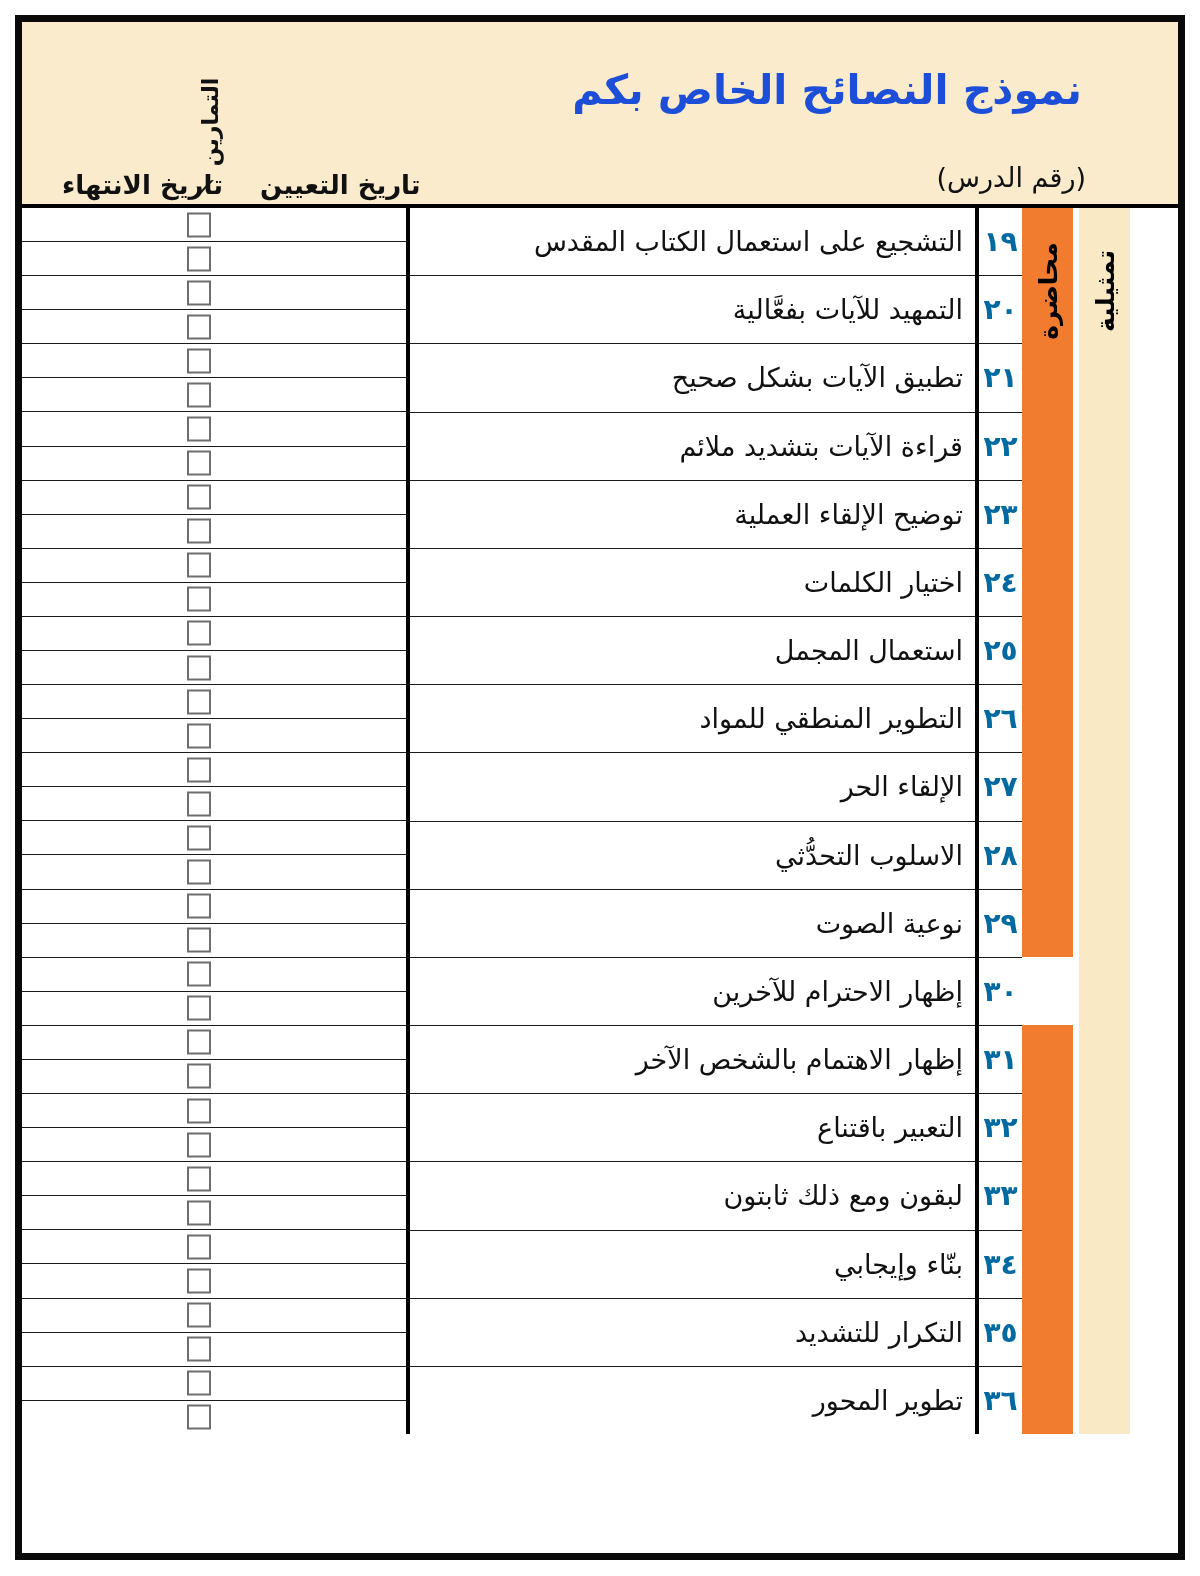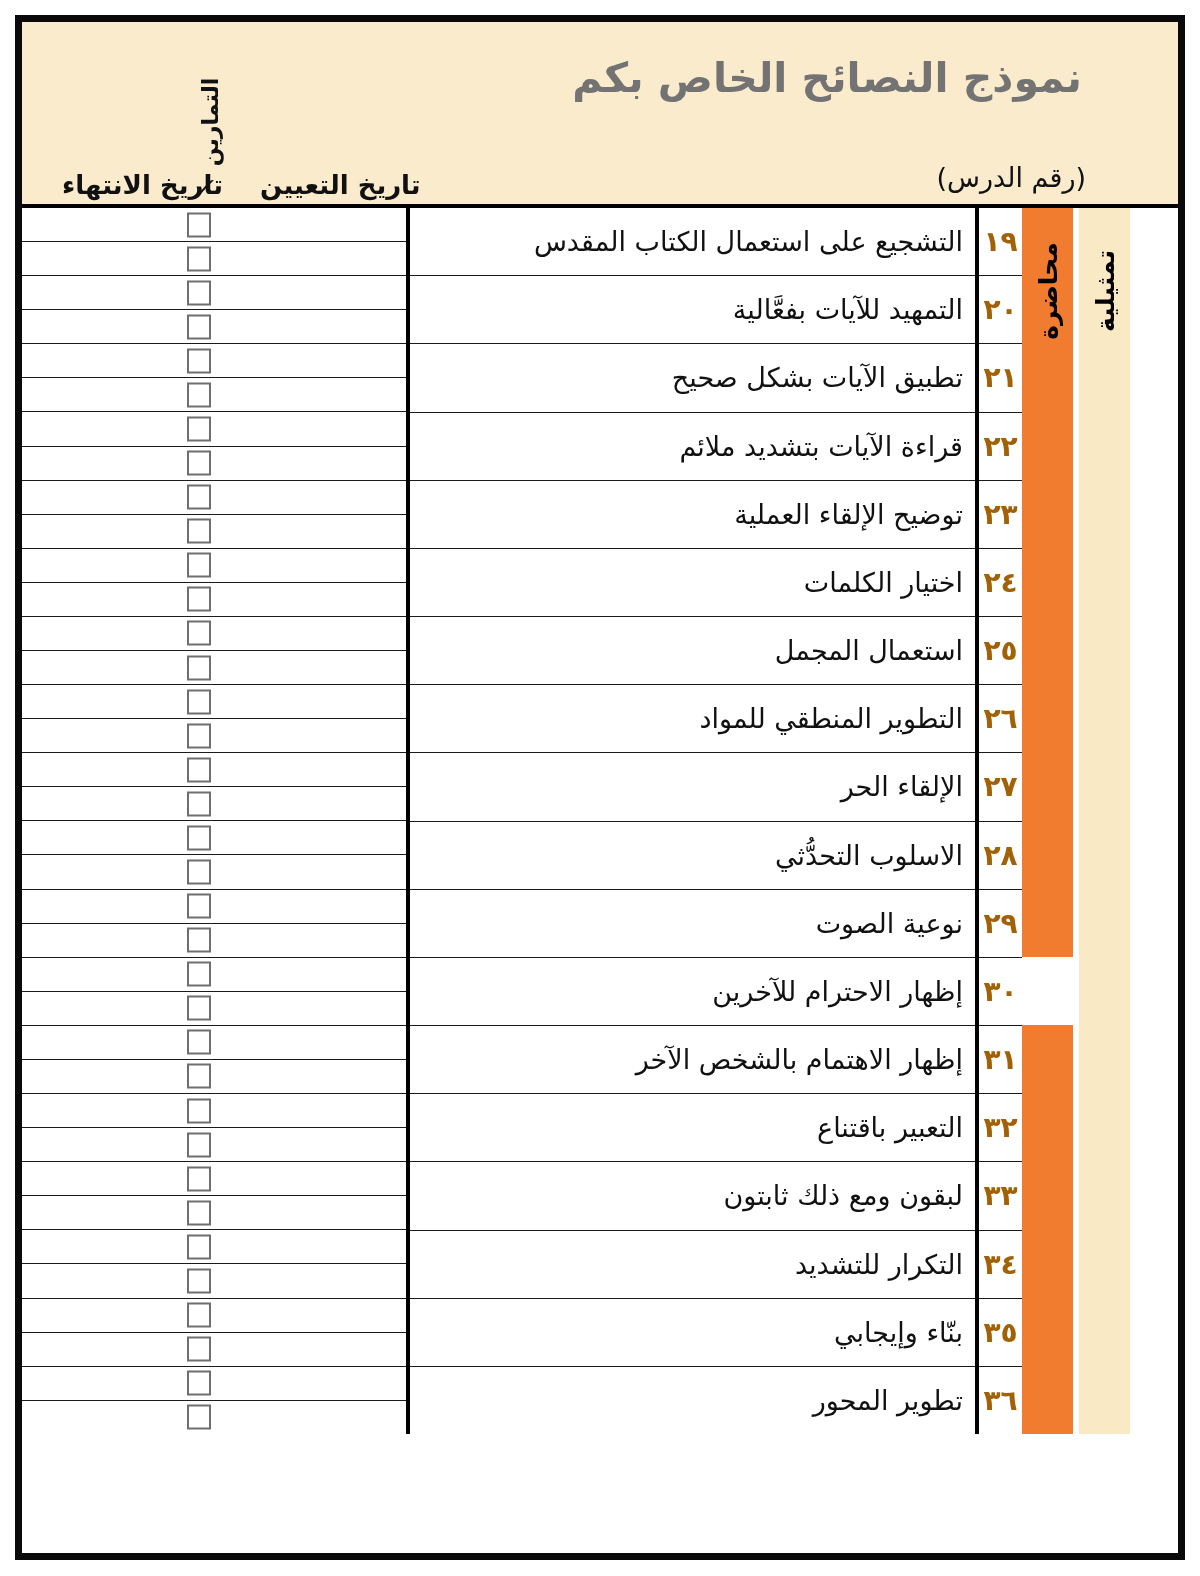--- a/index.html
+++ b/index.html
@@ -5,22 +5,22 @@
   * { margin:0; padding:0; box-sizing:border-box; }
   html,body { width:1200px; height:1576px; background:#ffffff;
               font-family:"DejaVu Sans", sans-serif; }
 
   .page { position:absolute; left:15px; top:15px; width:1170px; height:1545px;
           border:7px solid #0a0a0a; background:#ffffff; }
 
   
   .header { position:absolute; left:0; top:0; width:1156px; height:182px;
             background:#FAEBCD; }
-  .title { position:absolute; top:32px; right:96px; direction:rtl;
-           font-size:41px; font-weight:bold; color:#737373; white-space:nowrap; }
+  .title { position:absolute; top:44px; right:96px; direction:rtl;
+           font-size:41px; font-weight:bold; color:#1d4ed8; white-space:nowrap; }
   .lesson { position:absolute; top:140px; right:92px; direction:rtl;
             font-size:27px; color:#111; white-space:nowrap; }
   .col-head { position:absolute; top:148px; direction:rtl; font-size:26px;
               font-weight:bold; color:#111; white-space:nowrap; }
   .finish-head { left:40px; }
   .assign-head { left:238px; }
   .check-head  { position:absolute; left:172px; top:150px; font-size:27px;
                  font-weight:bold; color:#111; transform:skewX(-12deg); }
   .exercises-head { position:absolute; left:158px; top:50px; width:60px; height:100px; }
   .exercises-head span { position:absolute; left:50%; top:50%;
@@ -52,21 +52,21 @@
   .skill-cell { flex:1; border-bottom:1.5px solid #1b1b1b; direction:rtl;
                 display:flex; align-items:center; padding-right:12px; }
   .skill-cell:last-child { border-bottom:none; }
   .skill-label { font-size:27px; color:#111; line-height:1.3; max-width:430px;
                  text-align:right; }
 
   .num-col { position:absolute; left:957px; top:0; width:43px; height:100%;
              display:flex; flex-direction:column; }
   .num-cell { flex:1; border-bottom:1.5px solid #1b1b1b; display:flex;
               align-items:center; justify-content:center; direction:rtl;
-              font-size:28px; font-weight:bold; color:#a16207; }
+              font-size:28px; font-weight:bold; color:#0369a1; }
   .num-cell:last-child { border-bottom:none; }
 
   .orange-col { position:absolute; left:1000px; top:0; width:51px; height:100%;
                 display:flex; flex-direction:column; }
   .cream-col  { position:absolute; left:1057px; top:0; width:51px; height:100%;
                 display:flex; flex-direction:column; }
   .bar-cell { flex:1; }
 
   .bar-label { position:absolute; top:18px; width:51px; height:130px; z-index:3; }
   .bar-label span { position:absolute; left:50%; top:50%;
@@ -319,24 +319,24 @@
         <div class="skill-cell">
           <div class="skill-label">إظهار الاهتمام بالشخص الآخر</div>
         </div>
         <div class="skill-cell">
           <div class="skill-label">التعبير باقتناع</div>
         </div>
         <div class="skill-cell">
           <div class="skill-label">لبقون ومع ذلك ثابتون</div>
         </div>
         <div class="skill-cell">
+          <div class="skill-label">بنّاء وإيجابي</div>
+        </div>
+        <div class="skill-cell">
           <div class="skill-label">التكرار للتشديد</div>
-        </div>
-        <div class="skill-cell">
-          <div class="skill-label">بنّاء وإيجابي</div>
         </div>
         <div class="skill-cell">
           <div class="skill-label">تطوير المحور</div>
         </div>
       </div>
     <div class="vline2"></div>
     <div class="num-col">
         <div class="num-cell">١٩</div>
         <div class="num-cell">٢٠</div>
         <div class="num-cell">٢١</div>

